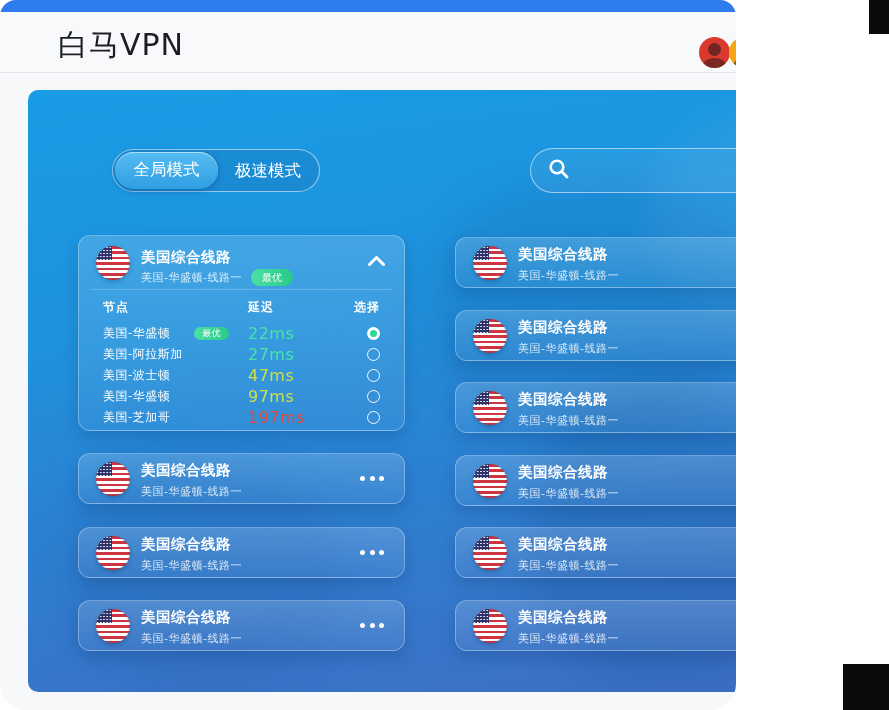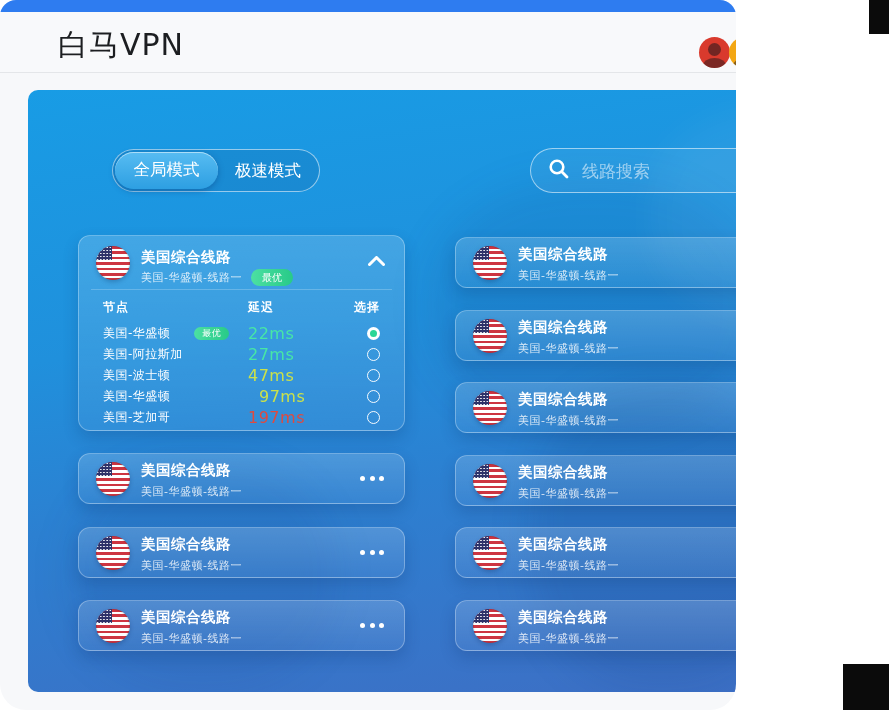--- a/index.html
+++ b/index.html
@@ -155,21 +155,20 @@
         <button class="tab tab-active">全局模式</button>
       </div>
 
       <div class="search">
         <span>
           <svg width="22" height="22" viewBox="0 0 22 22">
             <circle cx="9" cy="9" r="6.3" fill="none" stroke="#ffffff" stroke-width="2.6"></circle>
             <line x1="13.8" y1="13.8" x2="19" y2="19" stroke="#ffffff" stroke-width="2.8" stroke-linecap="round"></line>
           </svg>
         </span>
-        <input type="text" placeholder="线路搜索" style="">
       </div>
 
       <article class="card expanded">
         <span class="flag"></span>
         <div class="ex-title">美国综合线路</div>
         <div class="ex-subrow">
           <span class="ex-sub">美国-华盛顿-线路一</span>
           <span class="badge">最优</span>
         </div>
         <button class="chev">
@@ -207,21 +206,21 @@
               <span class="node">
                 <span>美国-波士顿</span>
               </span>
               <span class="lat" style="color: rgb(203, 225, 74);">47ms</span>
               <span class="radio"></span>
             </div>
             <div class="trow">
               <span class="node">
                 <span>美国-华盛顿</span>
               </span>
-              <span class="lat" style="color: rgb(203, 225, 74); margin-left: 11px;">97ms</span>
+              <span class="lat" style="color: rgb(203, 225, 74);">97ms</span>
               <span class="radio"></span>
             </div>
             <div class="trow">
               <span class="node">
                 <span>美国-芝加哥</span>
               </span>
               <span class="lat" style="color: rgb(224, 74, 63);">197ms</span>
               <span class="radio"></span>
             </div>
           </div>

